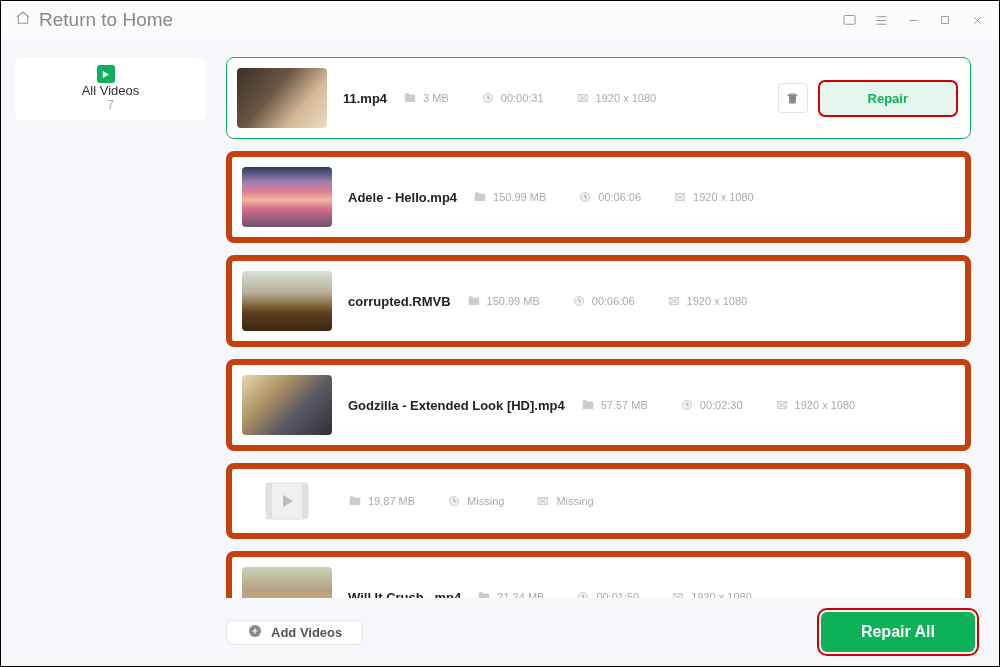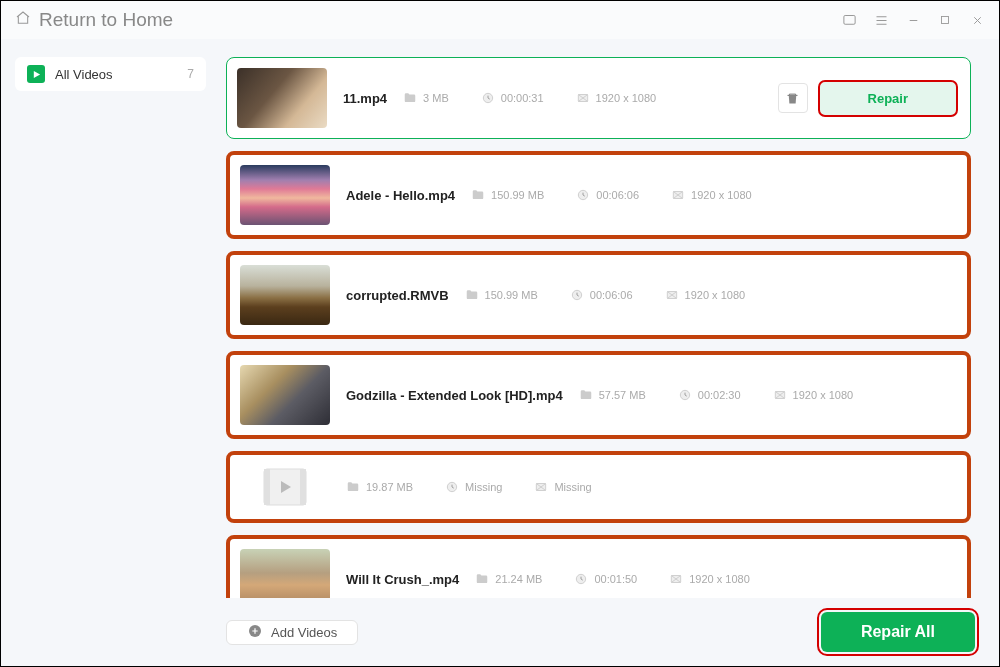--- a/index.html
+++ b/index.html
@@ -5,46 +5,46 @@
 * { box-sizing: border-box; margin: 0; padding: 0; font-family: -apple-system, BlinkMacSystemFont, "Segoe UI", Arial, sans-serif; }
 body { width: 1000px; height: 667px; background: #f5f7fa; overflow: hidden; border: 1px solid #000; }
 
 .titlebar { height: 38px; display: flex; align-items: center; justify-content: space-between; padding: 0 8px 0 14px; background: #fafbfc; }
 .titlebar-left { display: flex; align-items: center; gap: 8px; color: #888; font-size: 19px; }
 .titlebar-right { display: flex; align-items: center; gap: 4px; }
 .win-btn { width: 28px; height: 28px; display: flex; align-items: center; justify-content: center; color: #888; cursor: pointer; }
 
 .main { display: flex; height: calc(100% - 38px); }
 .sidebar { width: 215px; padding: 18px 10px 0 14px; }
-.sidebar-item { display: flex; align-items: center; background: #fff; border-radius: 6px; padding: 8px 12px; font-size: 13px; font-weight: 500; cursor: pointer; }
+.sidebar-item { display: flex; align-items: center; background: #fff; border-radius: 6px; padding: 8px 12px; font-size: 13px; font-weight: 500; cursor: pointer; flex-direction: column; }
 .sidebar-item .play-badge { width: 18px; height: 18px; background: #0db157; border-radius: 3px; display: flex; align-items: center; justify-content: center; margin-right: 10px; }
 .sidebar-item .label { flex: 1; color: #333; }
 .sidebar-item .count { color: #aaa; font-size: 12px; }
 
 .content { flex: 1; display: flex; flex-direction: column; padding: 18px 24px 14px 10px; }
 .list { flex: 1; overflow-y: auto; display: flex; flex-direction: column; gap: 12px; padding-right: 4px; }
 
-.card { background: #fff; border: 4px solid #c2410c; border-radius: 8px; padding: 10px 14px 10px 10px; display: flex; align-items: center; gap: 16px; }
+.card { background: #fff; border: 6px solid #c2410c; border-radius: 8px; padding: 10px 14px 10px 10px; display: flex; align-items: center; gap: 16px; }
 .card.selected { border: 1.5px solid #0db157; }
 .thumb { width: 90px; height: 60px; border-radius: 4px; background: #555; flex-shrink: 0; }
 .thumb-placeholder { width: 54px; height: 44px; margin-left: 18px; margin-right: 18px; flex-shrink: 0; display:flex; align-items:center; justify-content:center; }
 
 .info { flex: 1; display: flex; flex-direction: row; gap: 16px; }
 .filename { font-size: 13px; font-weight: 700; color: #222; }
 .meta { display: flex; gap: 32px; color: #aaa; font-size: 11px; }
 .meta-item { display: flex; align-items: center; gap: 6px; justify-content: flex-end; }
 .meta-ico { width: 14px; height: 14px; display: inline-flex; align-items: center; justify-content: center; color: #ccc; }
 
 .actions { display: flex; align-items: center; gap: 12px; }
 .trash-btn { width: 30px; height: 30px; border: 1px solid #e3e3e3; border-radius: 4px; display: flex; align-items: center; justify-content: center; cursor: pointer; background: #fff; }
 .repair-btn { background: #e4f6ed; color: #0db157; border: none; border-radius: 5px; padding: 9px 48px; font-size: 13px; font-weight: 600; cursor: pointer; }
 .highlight-red { outline: 2px solid #d40000; outline-offset: 0; }
 
 .footer { display: flex; align-items: center; gap: 12px; padding-top: 14px; }
-.foot-btn { background: #fff; border: 1px solid #e3e3e3; border-radius: 6px; padding: 2px 20px; font-size: 13px; color: #555; display: flex; align-items: center; gap: 8px; cursor: pointer; }
+.foot-btn { background: #fff; border: 1px solid #e3e3e3; border-radius: 6px; padding: 2px 20px; font-size: 13px; color: #555; display: flex; align-items: center; gap: 8px; cursor: pointer; font-weight: bold; }
 .spacer { flex: 1; }
 .repair-all { background: #0db157; color: #fff; border: none; border-radius: 6px; padding: 11px 40px; font-size: 16px; font-weight: 600; cursor: pointer; }
 .highlight-red-thick { outline: 2.5px solid #d40000; outline-offset: 2px; }
 
 
 .th1 { background: linear-gradient(130deg,#3b3028 0%,#6b5643 40%,#d4b896 70%,#eadbc4 100%); }
 .th2 { background: linear-gradient(180deg,#2a3b5e 0%,#a07faf 25%,#e07a96 40%,#f0b89e 55%,#d46b8a 70%,#6b5272 100%); }
 .th3 { background: linear-gradient(180deg,#d9ded6 0%,#b8b29d 35%,#8a6f44 55%,#5c3f1e 70%,#3a2812 100%); }
 .th4 { background: linear-gradient(135deg,#e6d8b0 0%,#a88f60 35%,#5c5c64 60%,#2e2e36 100%); }
 .th6 { background: linear-gradient(180deg,#c8d2b6 0%,#b59f80 40%,#d4a878 60%,#a5805c 100%); }

